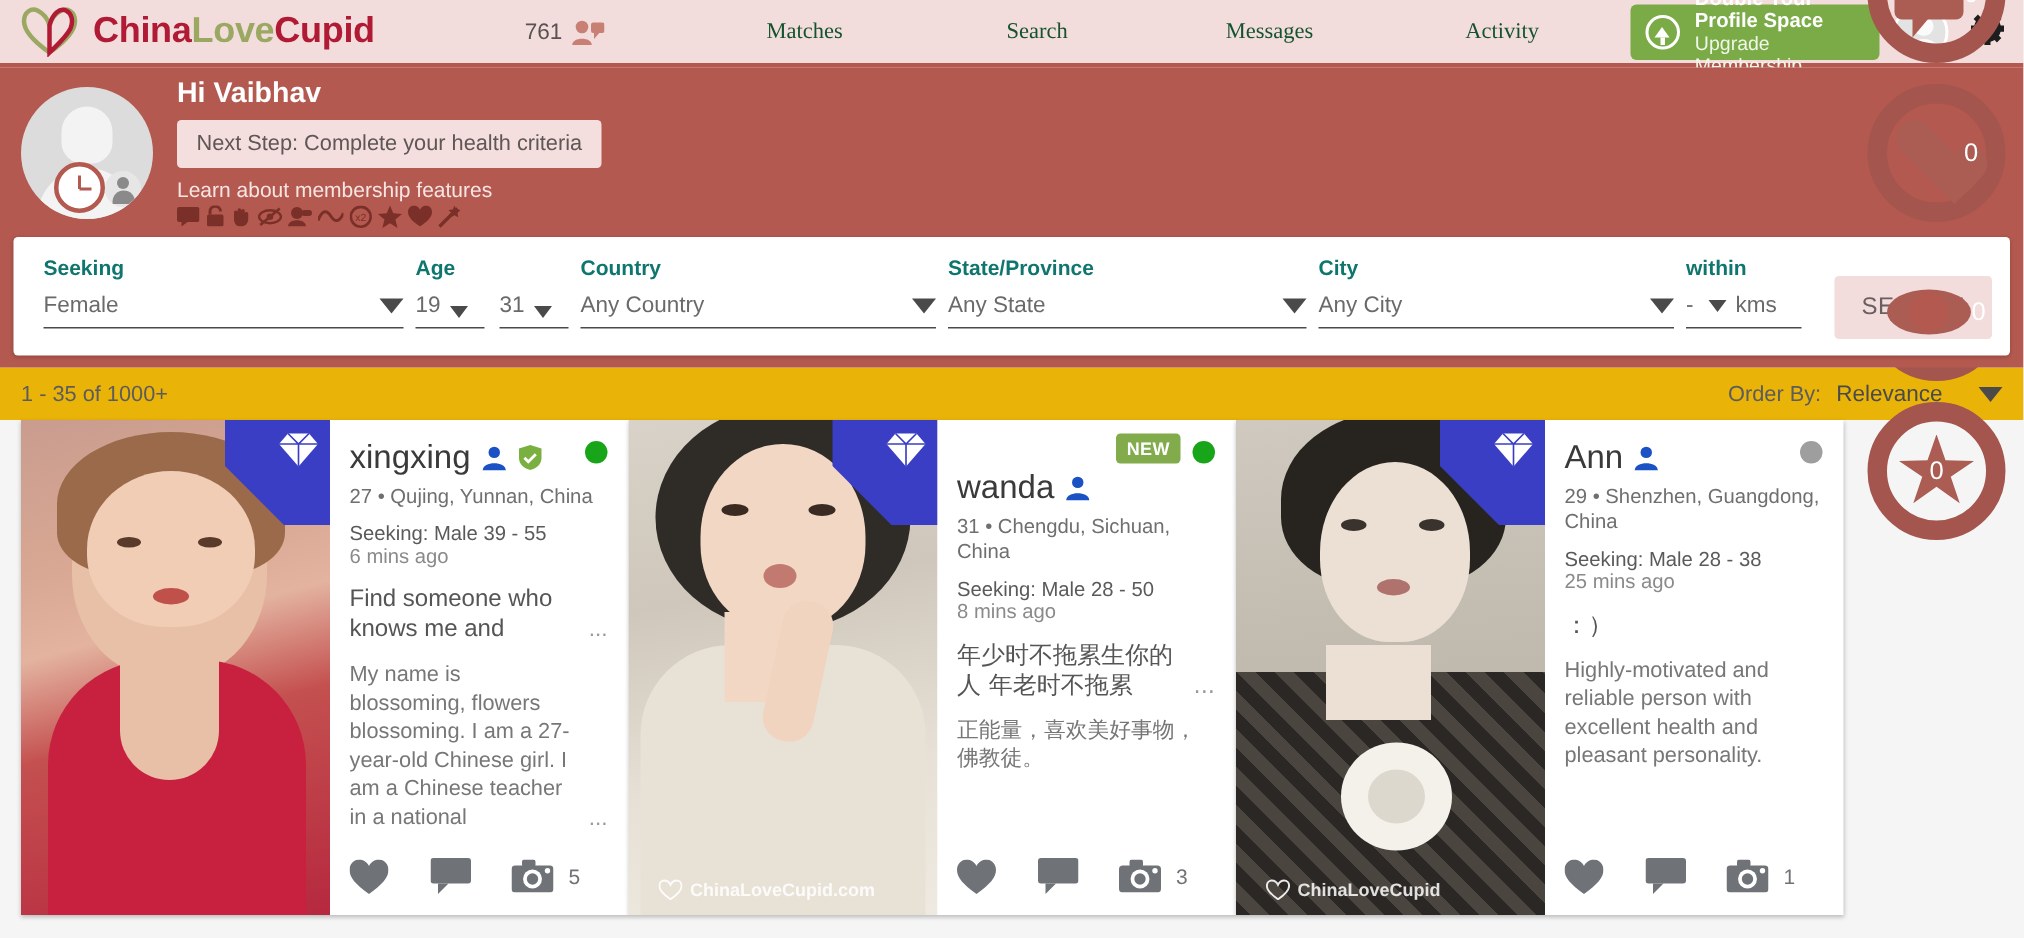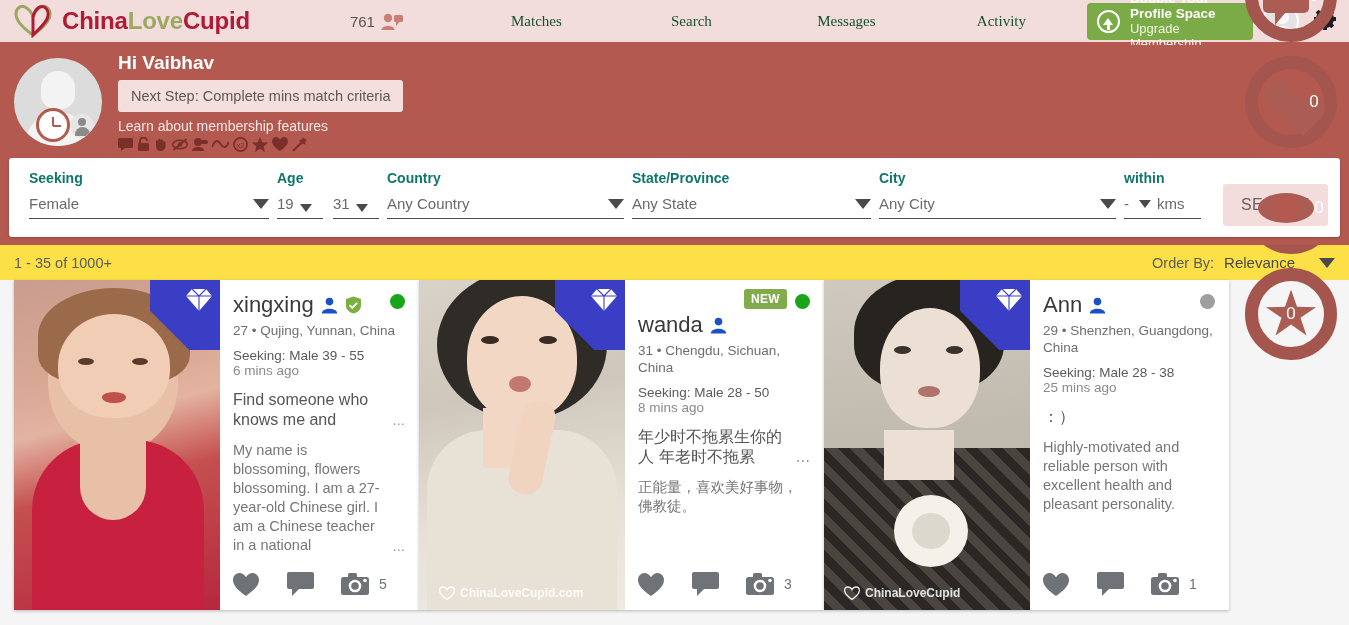--- a/index.html
+++ b/index.html
@@ -156,21 +156,21 @@
   .within-unit { font-size:15px; color:#6a6a6a; margin-left: 6px; }
   .search-btn {
     background:#f2dcdc; color:#6a5f5f; border:none; border-radius:3px;
     font-size: 16px; letter-spacing:.4px; padding: 12px 18px; cursor:pointer;
     margin-left: 14px; margin-top: 14px; font-family: inherit;
   }
 
   
   .resbar {
     height: 35px; display:flex; align-items:center; justify-content: space-between;
-    padding: 0 14px; background:#fde047;
+    padding: 0 14px; background:#eab308;
   }
   .rescount { font-size: 14.5px; color: #5c5c5c; }
   .orderby { display:flex; align-items:center; gap: 10px; cursor:pointer; }
   .ob-label { font-size:14.5px; color:#5c5c5c; }
   .ob-val { font-size:15px; color:#4a4a4a; margin-right: 40px; }
 
   
   .cards { display:flex; padding: 0 14px; }
   .card {
     width: 405px; height: 330px; background:#fff; display:flex;
@@ -280,21 +280,21 @@
       <i class="pba-body"></i>
     <span class="pba-clock"></span>
     <span class="pba-badge">
         <i></i>
         <em></em>
       </span>
   </div>
 
   <div class="pb-info">
     <div class="pb-hi">Hi Vaibhav</div>
-    <div class="pb-step">Next Step: Complete mins match criteria</div>
+    <div class="pb-step">Next Step: Complete your health criteria</div>
     <div class="pb-learn">Learn about membership features</div>
     <div class="pb-feature-icons">
       <svg width="15" height="13" viewBox="0 0 15 13">
           <rect x="0" y="0" width="15" height="10" rx="1.5" fill="#7a3028"></rect>
           <path d="M3 10 l0 3 l4 -3 Z" fill="#7a3028"></path>
         </svg>
       <svg width="13" height="14" viewBox="0 0 13 14">
           <path d="M3 6 V4 a3.5 3.5 0 017 0" fill="none" stroke="#7a3028" stroke-width="2"></path>
           <rect x="1" y="6" width="11" height="8" rx="1.2" fill="#7a3028"></rect>
         </svg>

